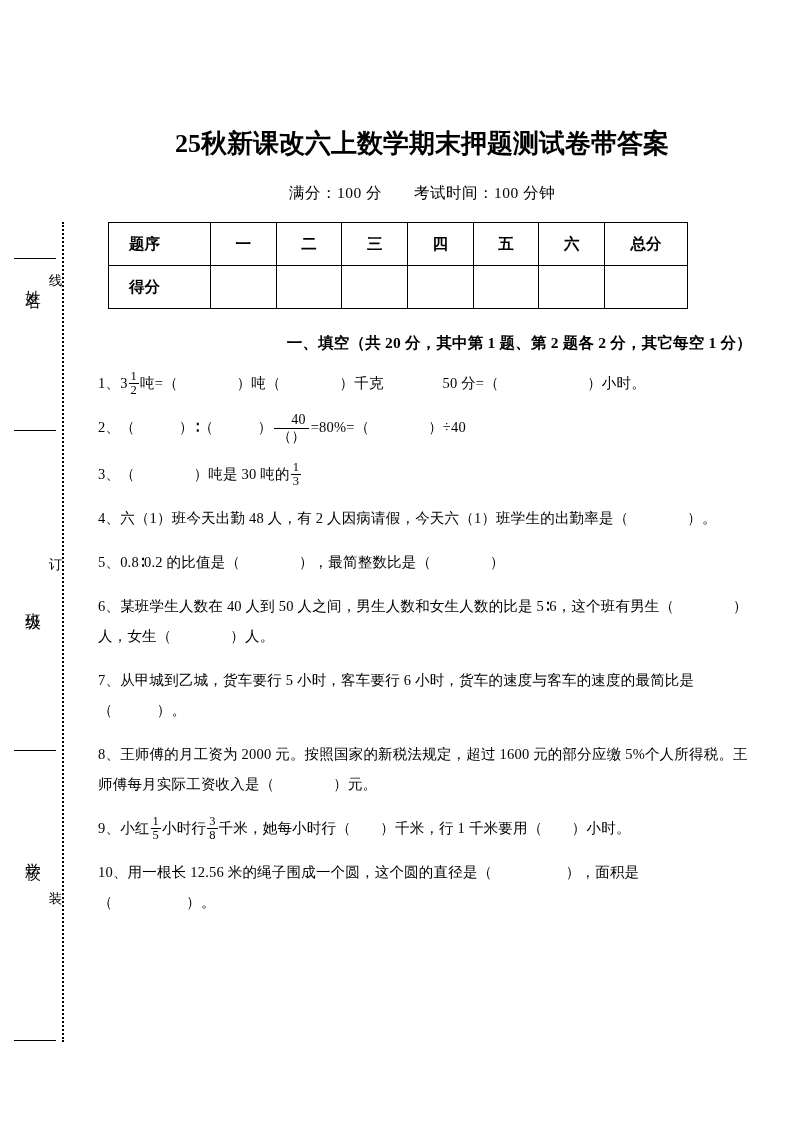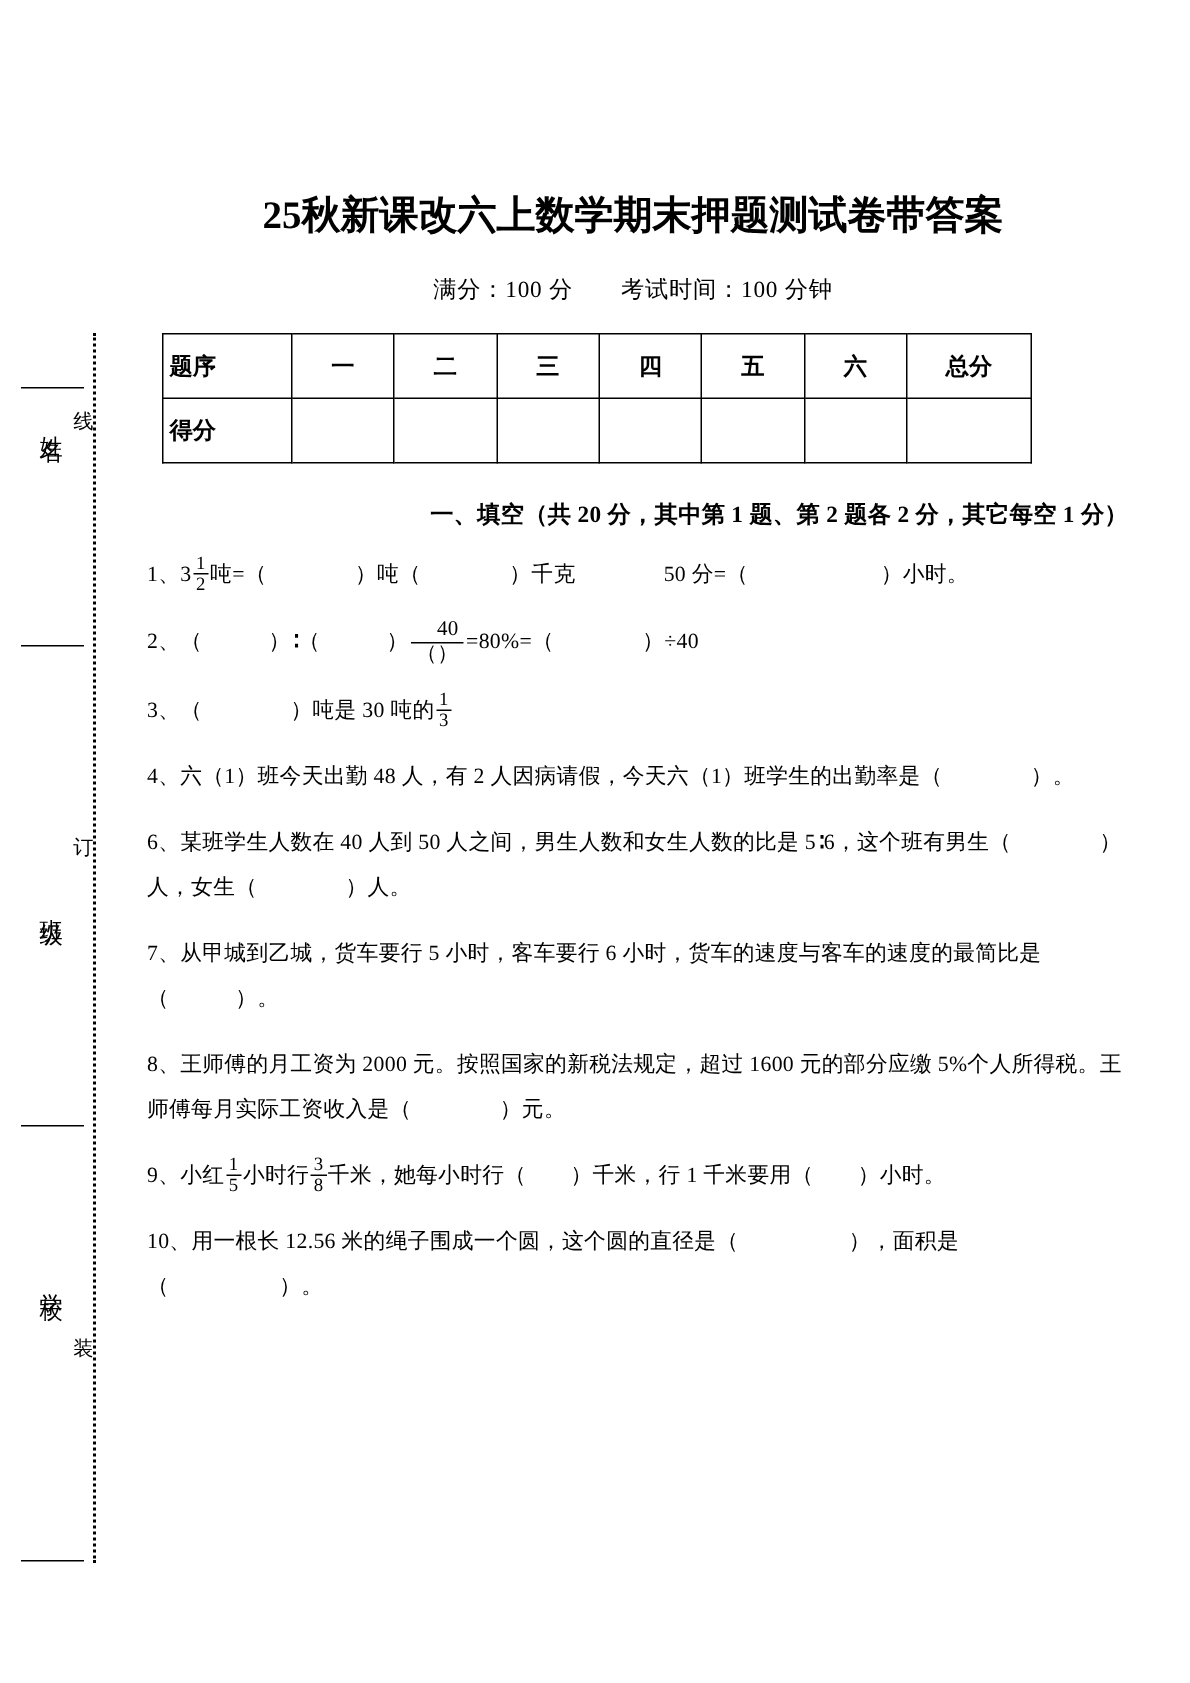--- a/index.html
+++ b/index.html
@@ -85,21 +85,21 @@
   table.score-table td {
     border: 1px solid #000;
     height: 40px;
     text-align: center;
     font-size: 15.5px;
     font-weight: bold;
     vertical-align: middle;
   }
   table.score-table td.label {
     width: 80px;
-    padding-left: 4px;
+    padding-left: 20px;
     text-align: left;
   }
   table.score-table td.total {
     width: 80px;
   }
 
   .section-head {
     font-size: 15.5px;
     font-weight: bold;
     margin: 24px 0 0 6px;
@@ -211,20 +211,23 @@
   </div>
 
   <div class="q">
     <span>3、</span><span>（　　　　）吨是 30 吨的</span><span class="frac"><span class="num">1</span><span class="den">3</span></span>
   </div>
 
   <div class="q">
     <span>4、</span><span>六（1）班今天出勤 48 人，有 2 人因病请假，今天六（1）班学生的出勤率是（　　　　）。</span>
   </div>
 
+  <div class="q">
+    <span>5、</span><span>0.8∶0.2 的比值是（　　　　），最简整数比是（　　　　）</span>
+  </div>
 
   <div class="q">
     <span>6、</span><span>某班学生人数在 40 人到 50 人之间，男生人数和女生人数的比是 5∶6，这个班有男生（　　　　）人，女生（　　　　）人。</span>
   </div>
 
   <div class="q">
     <span>7、</span><span>从甲城到乙城，货车要行 5 小时，客车要行 6 小时，货车的速度与客车的速度的最简比是（　　　）。</span>
   </div>
 
   <div class="q">

